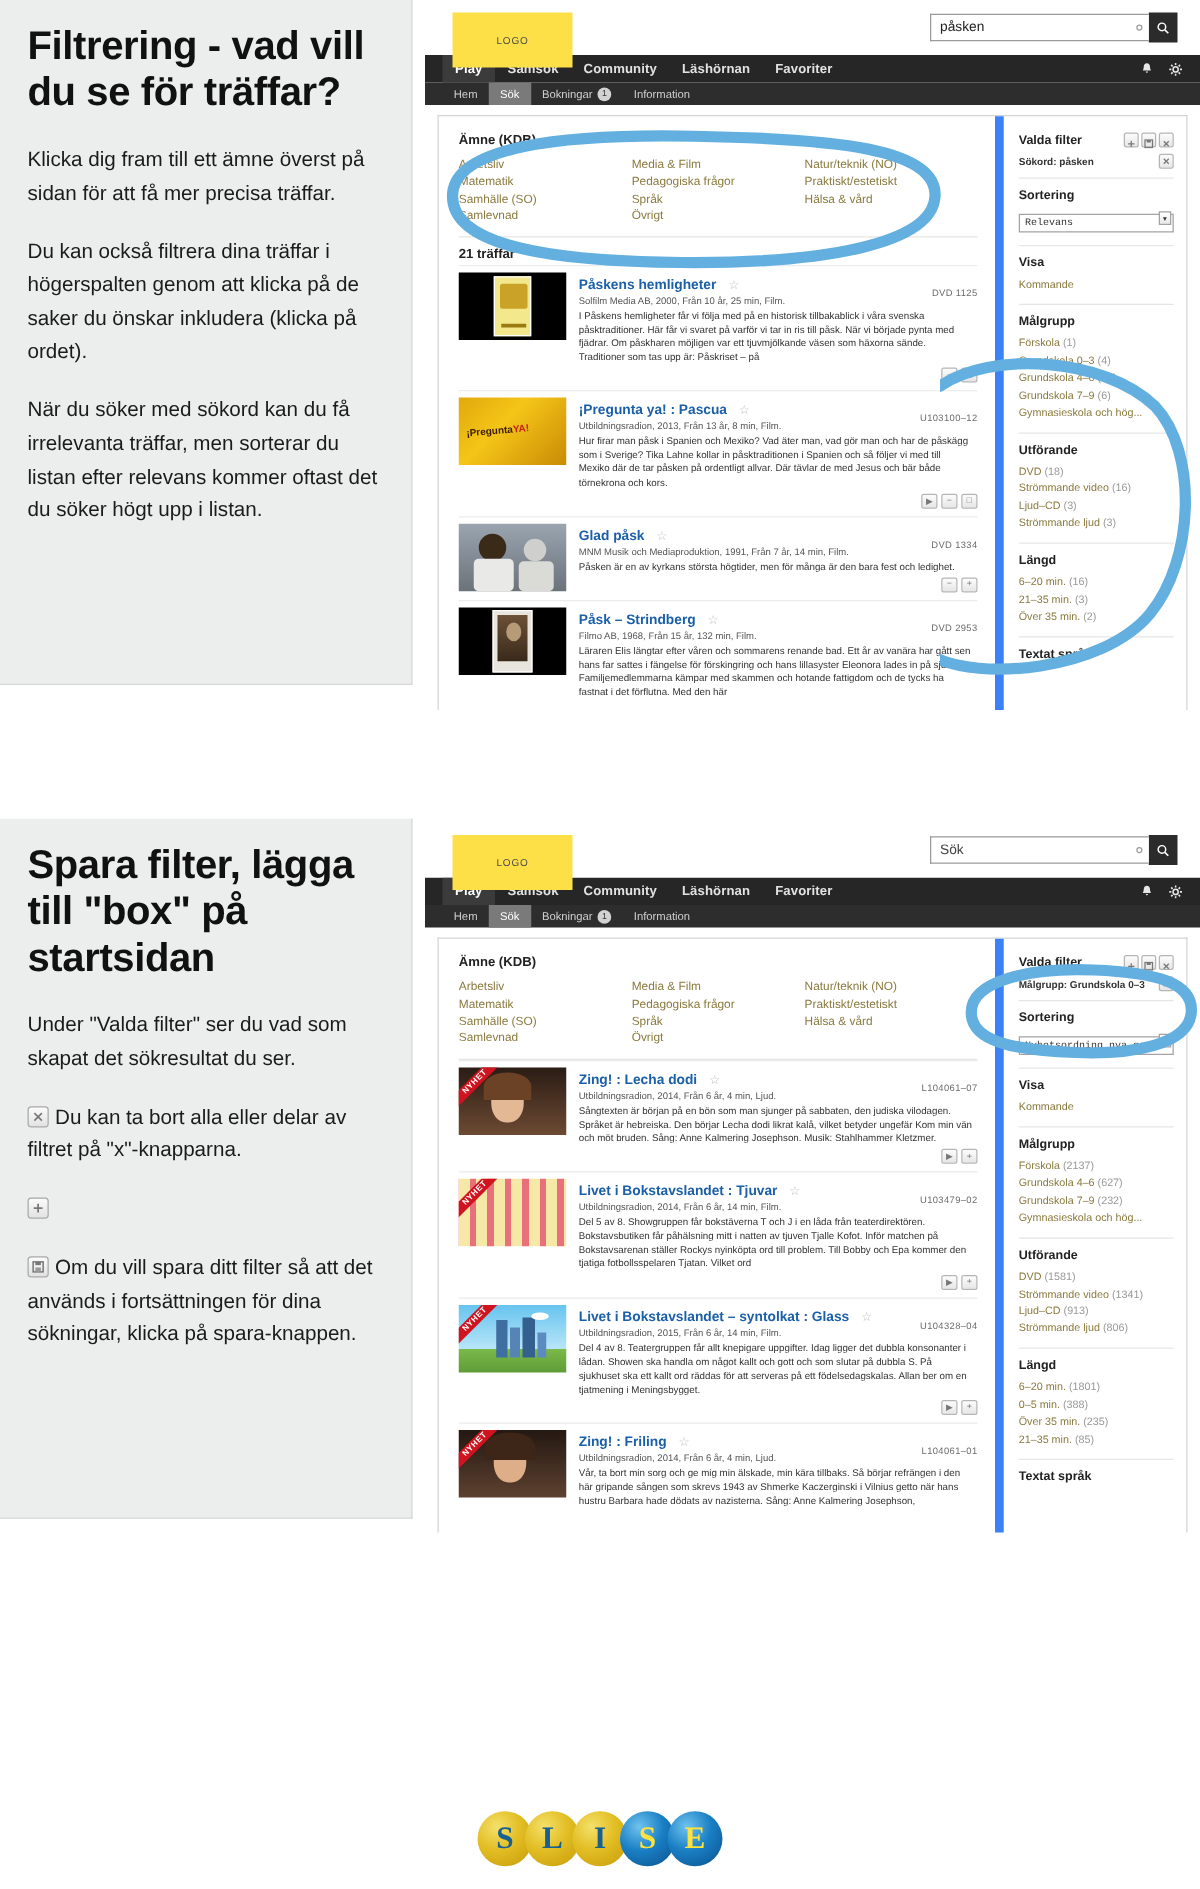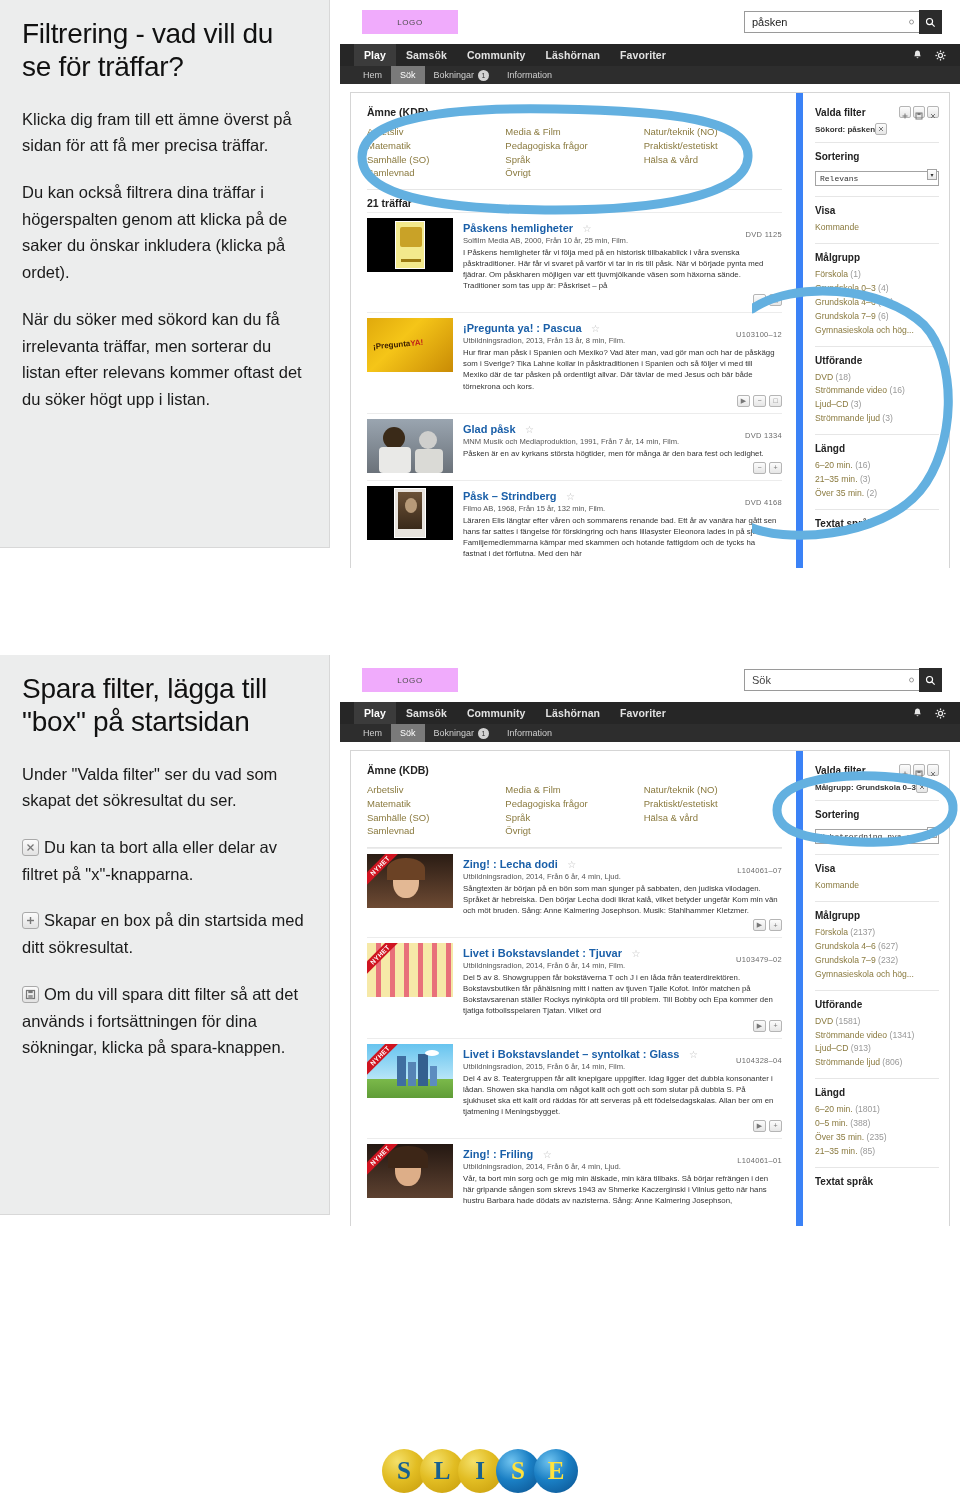--- a/index.html
+++ b/index.html
@@ -15,21 +15,21 @@
   
   .instr-panel{
     position:absolute;
     left:0; width:330px;
     background:#eceded;
     border-right:1px solid #d8d8d8;
     border-bottom:1px solid #d8d8d8;
     padding:18px 20px 22px 22px;
   }
   .instr-title{
-    font-size:28px; font-weight:normal; line-height:1.17;
+    font-size:32px; font-weight:bold; line-height:1.17;
     color:#111; margin:0 0 22px 0; letter-spacing:-0.3px;
   }
   .instr-p{
     font-size:16.5px; line-height:1.62; color:#1b1b1b;
     margin:0 0 20px 0;
   }
   .instr-p:last-child{ margin-bottom:0; }
 
   
   .mini-ic{
@@ -48,22 +48,22 @@
   .shot{
     position:absolute;
     background:#ffffff;
     overflow:hidden;
   }
   .shot-topbar{
     height:44px; background:#ffffff; position:relative;
   }
   .logo-box{
     position:absolute; left:22px; top:10px;
-    width:96px; height:24px;
-    background:#f0abfc;
+    width:96px; height:44px;
+    background:#fde047;
     color:#4c4c4c; font-size:8px; letter-spacing:.6px;
     display:flex; align-items:center; justify-content:center;
   }
   .search-wrap{
     position:absolute; right:18px; top:10px;
     display:flex; align-items:center;
   }
   .search-field{
     width:175px; height:22px;
     border:1px solid #9a9a9a; border-right:none;
@@ -180,21 +180,21 @@
     margin-bottom:5px;
   }
   .side-h .t{ font-size:10px; font-weight:bold; color:#222; }
   .side-btns{ display:flex; gap:2px; }
   .sbtn{
     width:12px; height:12px; border:1px solid #b5b5b5; border-radius:2px;
     background:linear-gradient(#fcfcfc,#e6e6e6);
     position:relative;
   }
   .chip{
-    display:flex; align-items:center; justify-content:flex-start;
+    display:flex; align-items:center; justify-content:space-between;
     font-size:8px; color:#333; font-weight:bold; padding-bottom:7px;
   }
   .side-sep{ border-top:1px solid #e6e6e6; margin:0 0 8px 0; }
   .side-sec-h{ font-size:10px; font-weight:bold; color:#222; margin:0 0 5px 0; }
   .side-list a{
     display:block; color:#8a7a3f; font-size:8.6px; text-decoration:none; line-height:1.62;
   }
   .side-list a .cnt{ color:#999; }
   .side-block{ padding-bottom:8px; }
   select.sortsel{
@@ -395,21 +395,21 @@
         <div class="thumb" style="background:#000;">
           <div style="position:absolute;left:27px;top:2px;width:32px;height:50px;background:#e8e4de;border:1px solid #fff;">
             <div style="position:absolute;left:3px;top:3px;right:3px;bottom:8px;background:linear-gradient(#6b5136,#3a2a1a);"></div>
             <div style="position:absolute;left:10px;top:9px;width:12px;height:15px;border-radius:50%;background:#b79a78;"></div>
           </div>
         </div>
         <div class="res-body">
           <span class="res-title">Påsk – Strindberg</span>
           <span class="star">☆</span>
           <div class="res-meta">Filmo AB, 1968, Från 15 år, 132 min, Film.</div>
-          <div class="res-id">DVD 4168</div>
+          <div class="res-id">DVD 2953</div>
           <div class="res-desc">Läraren Elis längtar efter våren och sommarens renande bad. Ett år av vanära har gått sen hans far sattes i fängelse för förskingring och hans lillasyster Eleonora lades in på sjukhus. Familjemedlemmarna kämpar med skammen och hotande fattigdom och de tycks ha fastnat i det förflutna. Med den här</div>
         </div>
       </div>
     </div>
 
     <div class="card-side">
       <div class="side-h">
         <span class="t">Valda filter</span>
         <span class="side-btns">
           <span class="sbtn"><svg width="10" height="10" viewBox="0 0 10 10">
@@ -511,21 +511,21 @@
         </svg>
     </span><span>Du kan ta bort alla eller delar av filtret på "x"-knapparna.</span>
   </p>
 
   <p class="instr-p">
     <span class="mini-ic">
       <svg width="13" height="13" viewBox="0 0 13 13">
           <line x1="6.5" y1="3" x2="6.5" y2="10" stroke="#777" stroke-width="1.4"></line>
           <line x1="3" y1="6.5" x2="10" y2="6.5" stroke="#777" stroke-width="1.4"></line>
         </svg>
-    </span><span>Skapar en box på din startsida med ditt sökresultat.</span>
+    </span>
   </p>
 
   <p class="instr-p">
     <span class="mini-ic">
       <svg width="13" height="13" viewBox="0 0 13 13">
           <rect x="2.5" y="2.5" width="8" height="8" fill="none" stroke="#777" stroke-width="1.2"></rect>
           <rect x="4.3" y="2.5" width="4.4" height="2.6" fill="#777"></rect>
           <rect x="4.3" y="7" width="4.4" height="3.5" fill="#9a9a9a"></rect>
         </svg>
     </span><span>Om du vill spara ditt filter så att det används i fortsättningen för dina sökningar, klicka på spara-knappen.</span>

